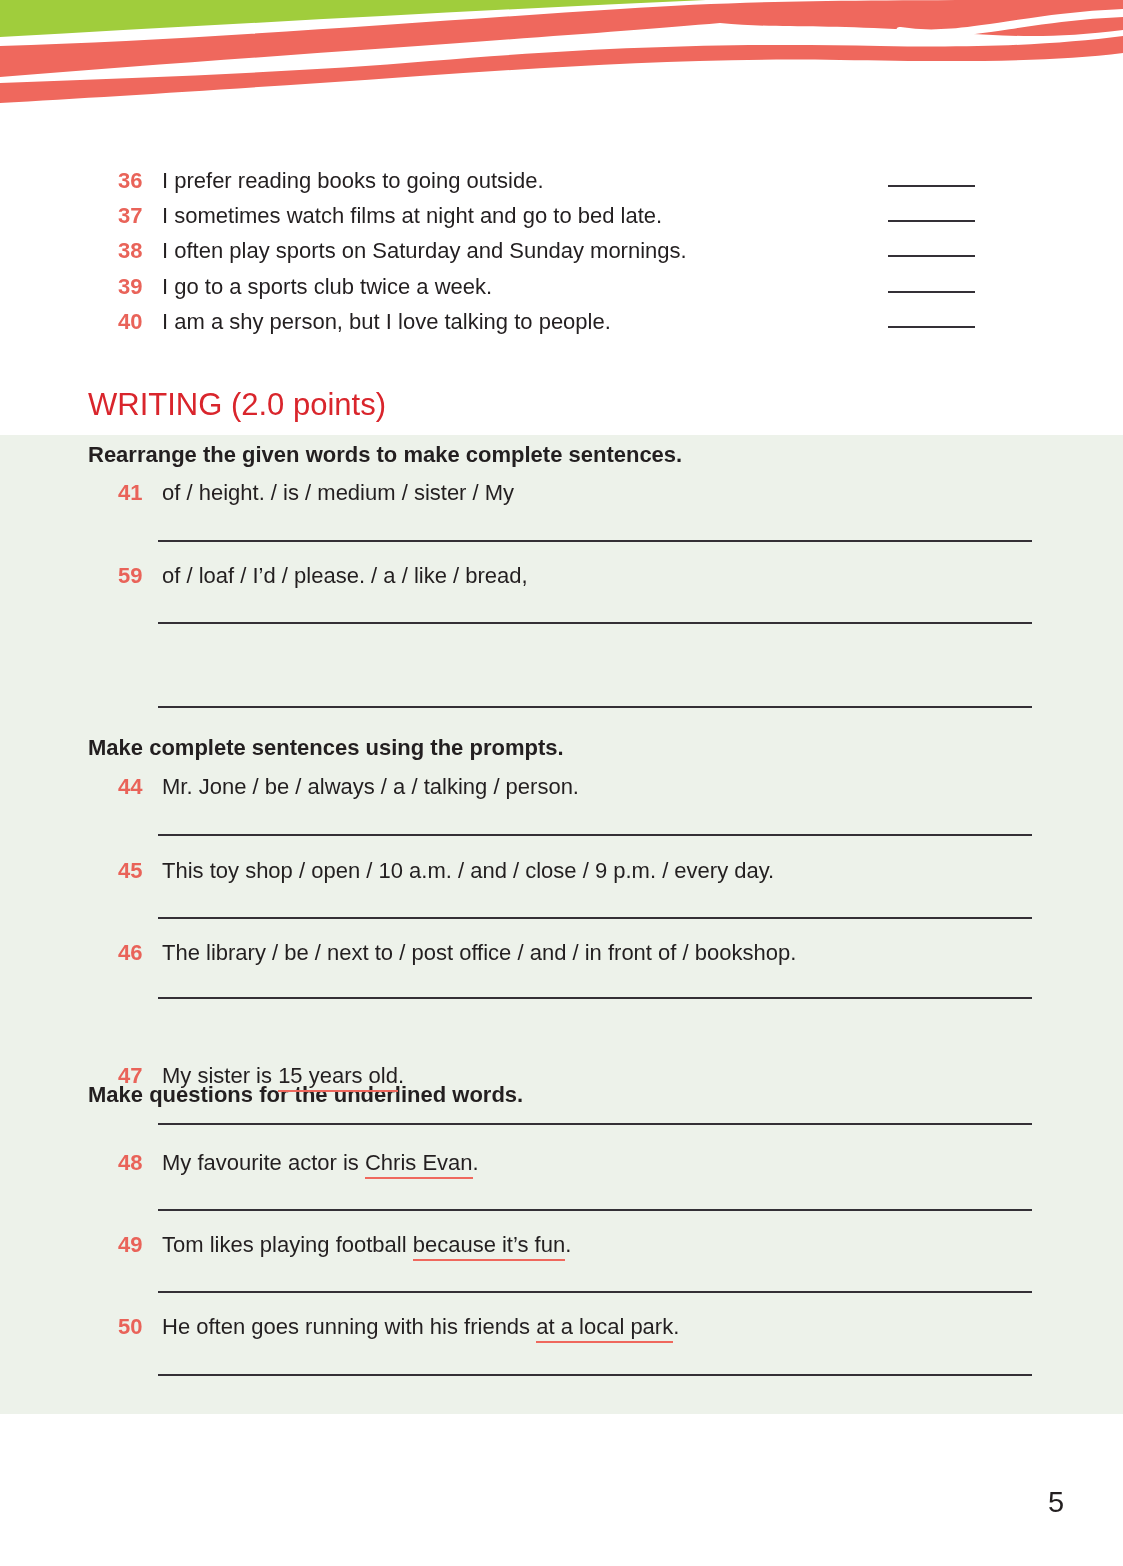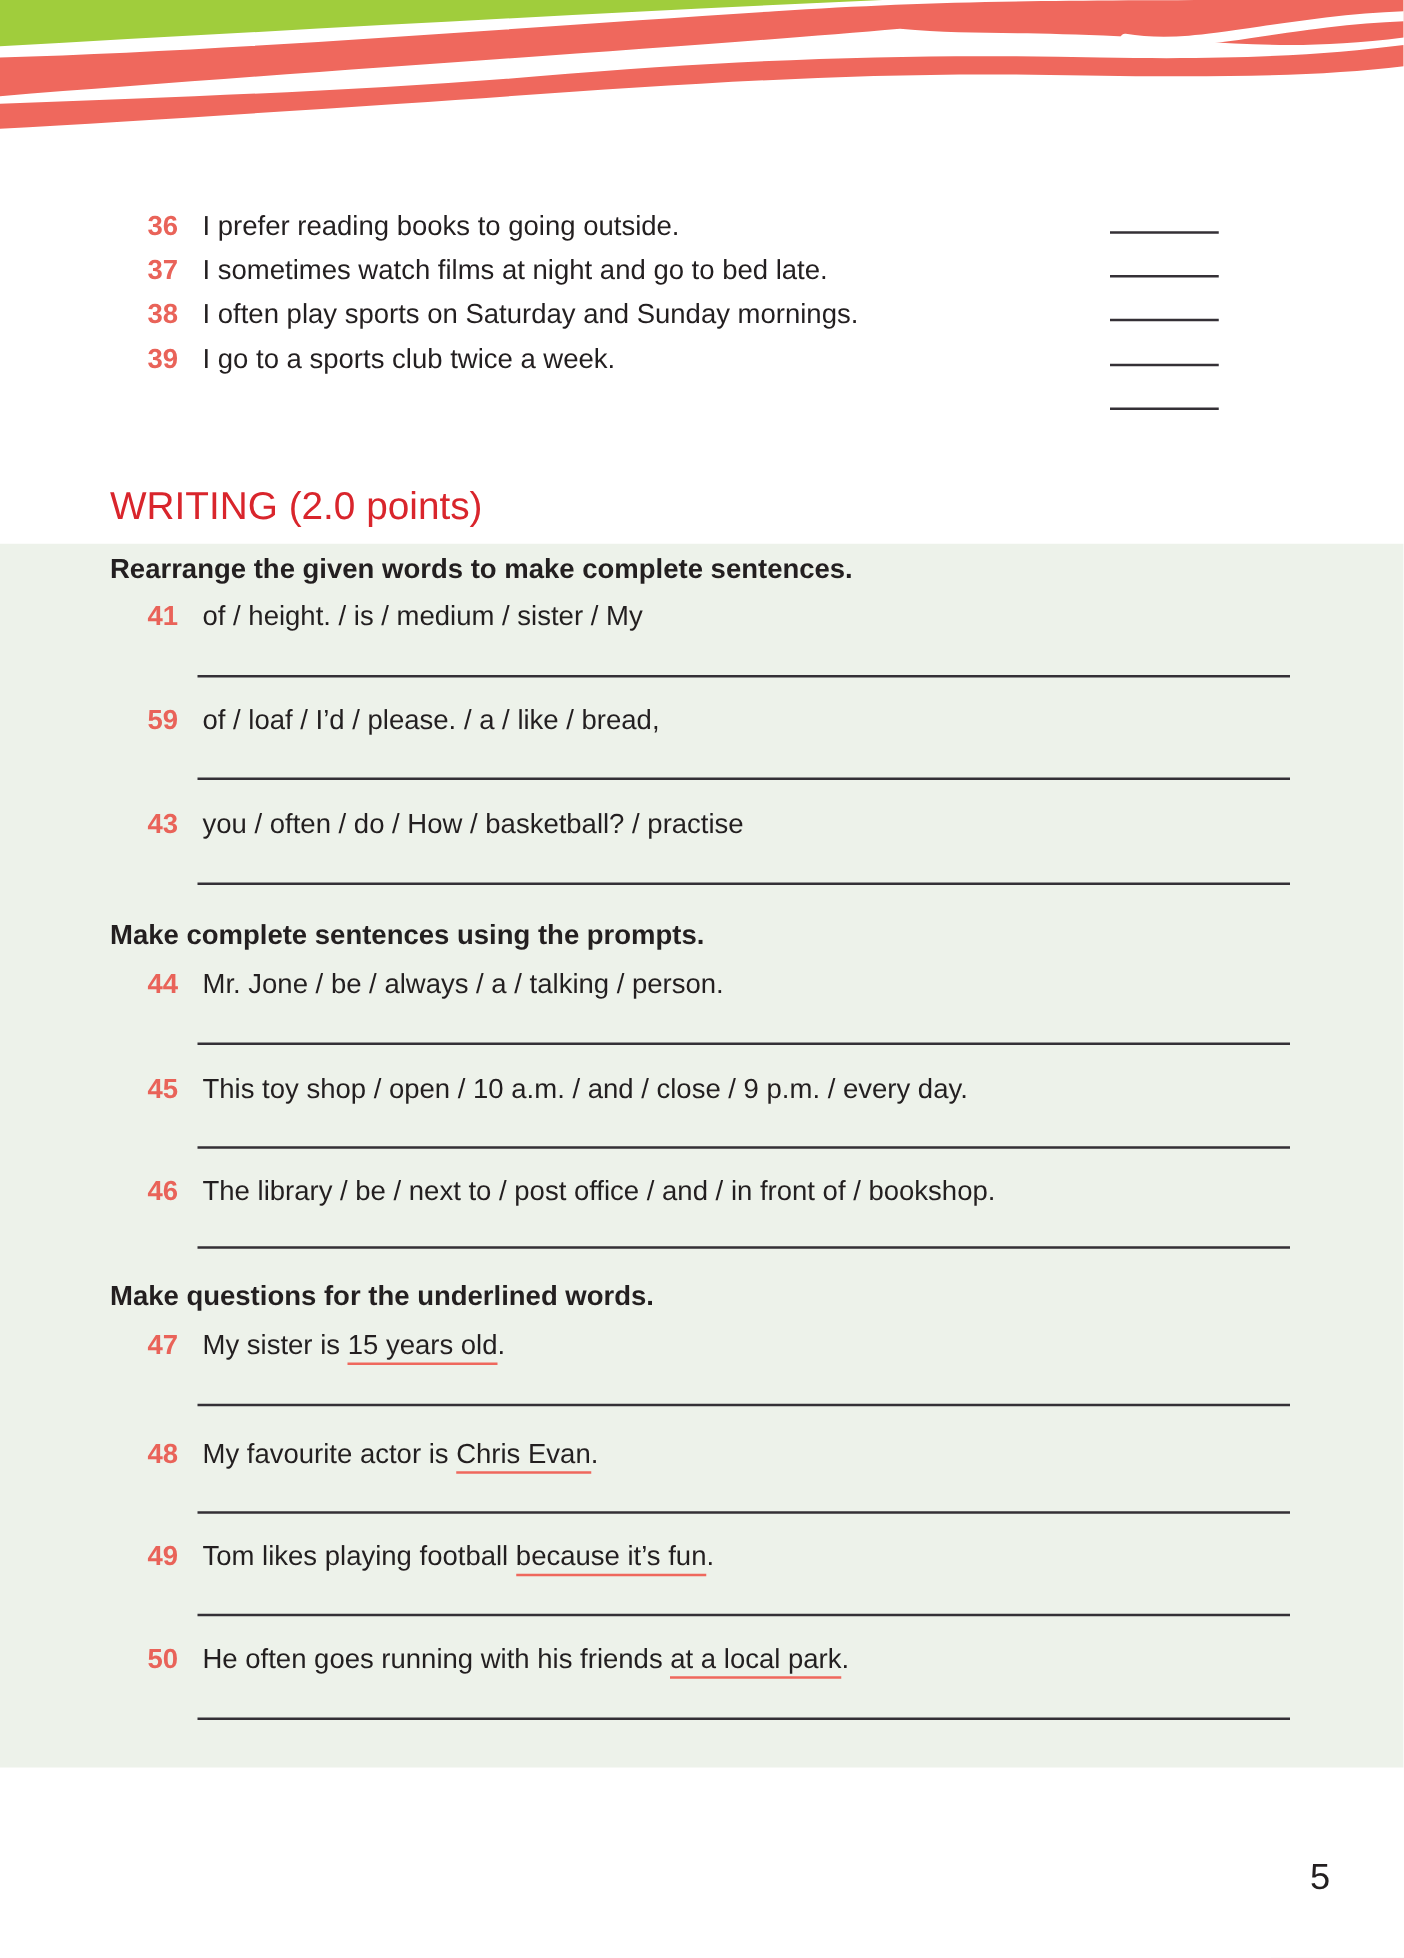--- a/index.html
+++ b/index.html
@@ -36,20 +36,23 @@
   </div>
   <div class="row" style="top:203px">
     <span class="num">37</span><span>I sometimes watch films at night and go to bed late.</span>
   </div>
   <div class="row" style="top:238px">
     <span class="num">38</span><span>I often play sports on Saturday and Sunday mornings.</span>
   </div>
   <div class="row" style="top:274px">
     <span class="num">39</span><span>I go to a sports club twice a week.</span>
   </div>
+  <div class="row" style="top:309px">
+    <span class="num">40</span><span>I am a shy person, but I love talking to people.</span>
+  </div>
   <div class="blank" style="top:185px"></div>
   <div class="blank" style="top:220px"></div>
   <div class="blank" style="top:255px"></div>
   <div class="blank" style="top:291px"></div>
   <div class="blank" style="top:326px"></div>
 
   <div class="heading">WRITING (2.0 points)</div>
 
   <div class="section-bg"></div>
 
@@ -58,43 +61,40 @@
   <div class="row" style="top:480px">
     <span class="num">41</span><span>of / height. / is / medium / sister / My</span>
   </div>
   <div class="ans-line" style="top:540px"></div>
 
   <div class="row" style="top:563px">
     <span class="num">59</span><span>of / loaf / I’d / please. / a / like / bread,</span>
   </div>
   <div class="ans-line" style="top:622px"></div>
 
-  <div class="row" style="top:646px">
-    <span class="num">43</span><span>you / often / do / How / basketball? / practise</span>
-  </div>
   <div class="ans-line" style="top:706px"></div>
 
   <div class="instr" style="top:735px">Make complete sentences using the prompts.</div>
 
   <div class="row" style="top:774px">
     <span class="num">44</span><span>Mr. Jone / be / always / a / talking / person.</span>
   </div>
   <div class="ans-line" style="top:834px"></div>
 
   <div class="row" style="top:858px">
     <span class="num">45</span><span>This toy shop / open / 10 a.m. / and / close / 9 p.m. / every day.</span>
   </div>
   <div class="ans-line" style="top:917px"></div>
 
   <div class="row" style="top:940px">
     <span class="num">46</span><span>The library / be / next to / post office / and / in front of / bookshop.</span>
   </div>
   <div class="ans-line" style="top:997px"></div>
 
-  <div class="instr" style="top:1024px">Make questions for the underlined words.</div>
+  <div class="instr" style="top:1082px">Make questions for the underlined words.</div>
 
   <div class="row" style="top:1063px">
     <span class="num">47</span><span>My sister is </span><span class="ul">15 years old</span><span>.</span>
   </div>
   <div class="ans-line" style="top:1123px"></div>
 
   <div class="row" style="top:1150px">
     <span class="num">48</span><span>My favourite actor is </span><span class="ul">Chris Evan</span><span>.</span>
   </div>
   <div class="ans-line" style="top:1209px"></div>

